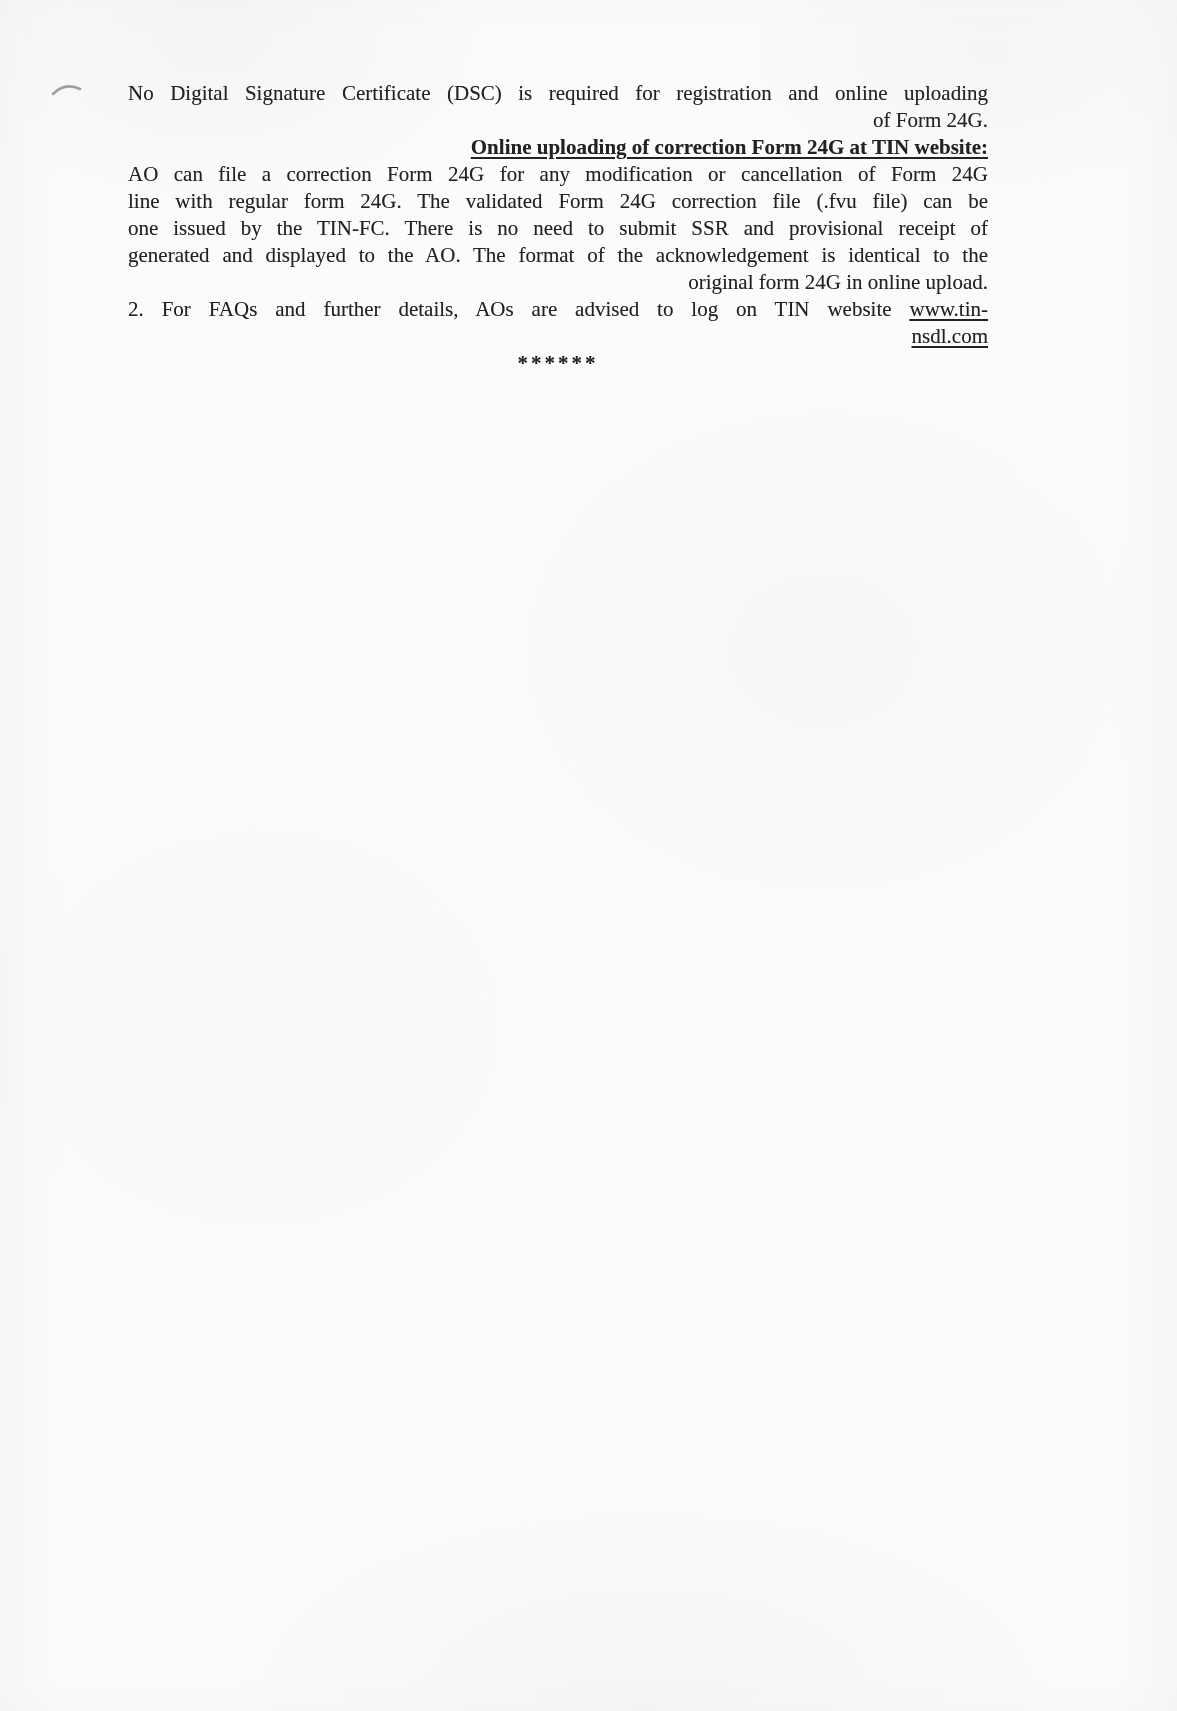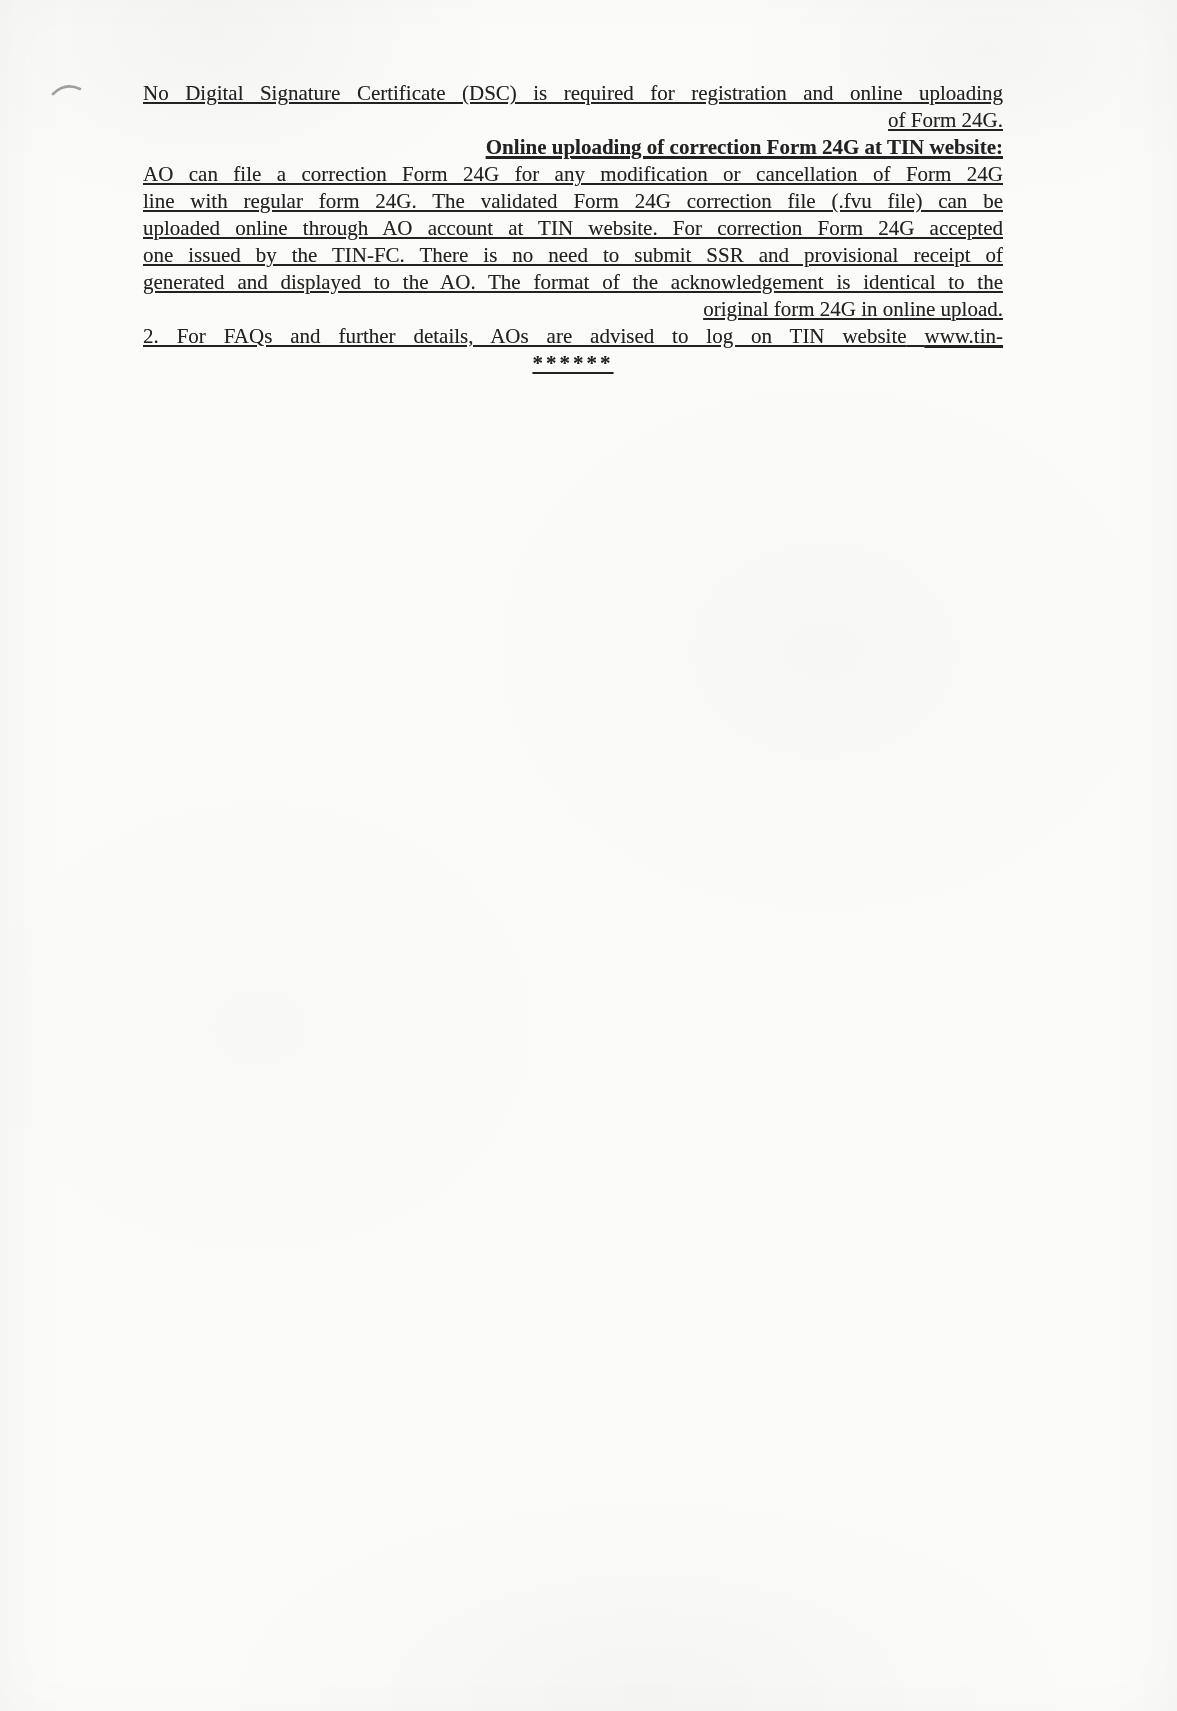--- a/index.html
+++ b/index.html
@@ -21,27 +21,26 @@
       radial-gradient(ellipse 520px 420px at 70% 38%, rgba(0,0,0,0.014), transparent 72%),
       radial-gradient(ellipse 460px 380px at 22% 60%, rgba(0,0,0,0.010), transparent 72%),
       radial-gradient(ellipse 640px 300px at 55% 99%, rgba(0,0,0,0.022), transparent 70%),
       linear-gradient(90deg, rgba(0,0,0,0.012) 0%, rgba(0,0,0,0) 6%, rgba(0,0,0,0) 94%, rgba(0,0,0,0.012) 100%);
     box-shadow: inset 0 0 60px rgba(0,0,0,0.02);
     font-family: "Liberation Serif", "DejaVu Serif", serif;
     color: #222;
   }
   .textblock {
     position: absolute;
-    left: 143px;
+    left: 128px;
     top: 80px;
     width: 860px;
     font-size: 21px;
     line-height: 27px;
     text-shadow: 0 0 0.5px rgba(40,40,40,0.35);
-    text-decoration: underline;
   }
   .line { text-align: right; }
   .just {
     text-align: justify;
     text-align-last: justify;
   }
   .heading {
     font-weight: bold;
     text-decoration: underline;
     text-decoration-thickness: 2px;
@@ -75,26 +74,28 @@
 
   <div class="textblock">
 
     <div class="line just">No Digital Signature Certificate (DSC) is required for registration and online uploading</div>
     <div class="line">of Form 24G.</div>
 
     <div class="line heading">Online uploading of correction Form 24G at TIN website:</div>
 
     <div class="line just">AO can file a correction Form 24G for any modification or cancellation of Form 24G</div>
     <div class="line just">line with regular form 24G. The validated Form 24G correction file (.fvu file) can be</div>
-    <div class="line just">uploaded online through AO account at TIN website. For correction Form 24G accepted</div>
     <div class="line just">one issued by the TIN-FC. There is no need to submit SSR and provisional receipt of</div>
     <div class="line just">generated and displayed to the AO. The format of the acknowledgement is identical to the</div>
     <div class="line">original form 24G in online upload.</div>
 
     <div class="line just">
       <span>2. For FAQs and further details, AOs are advised to log on TIN website</span>
       <span class="link">www.tin-</span>
     </div>
+    <div class="line">
+      <span class="link">nsdl.com</span>
+    </div>
 
     <div class="line separator">******</div>
 
   </div>
 </div>
 
 </body></html>

